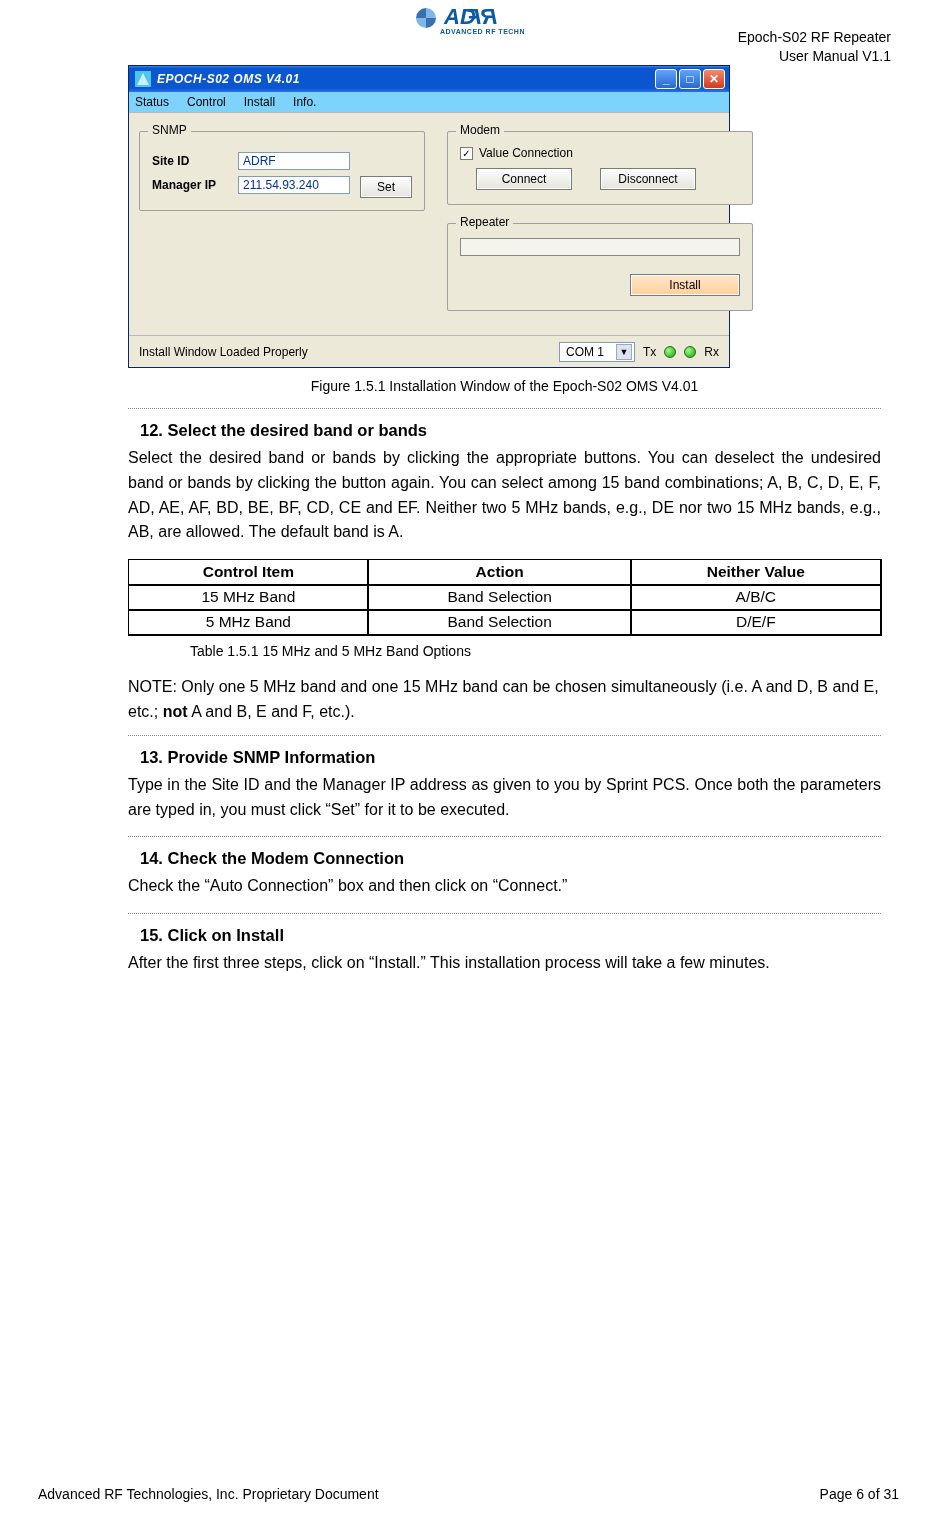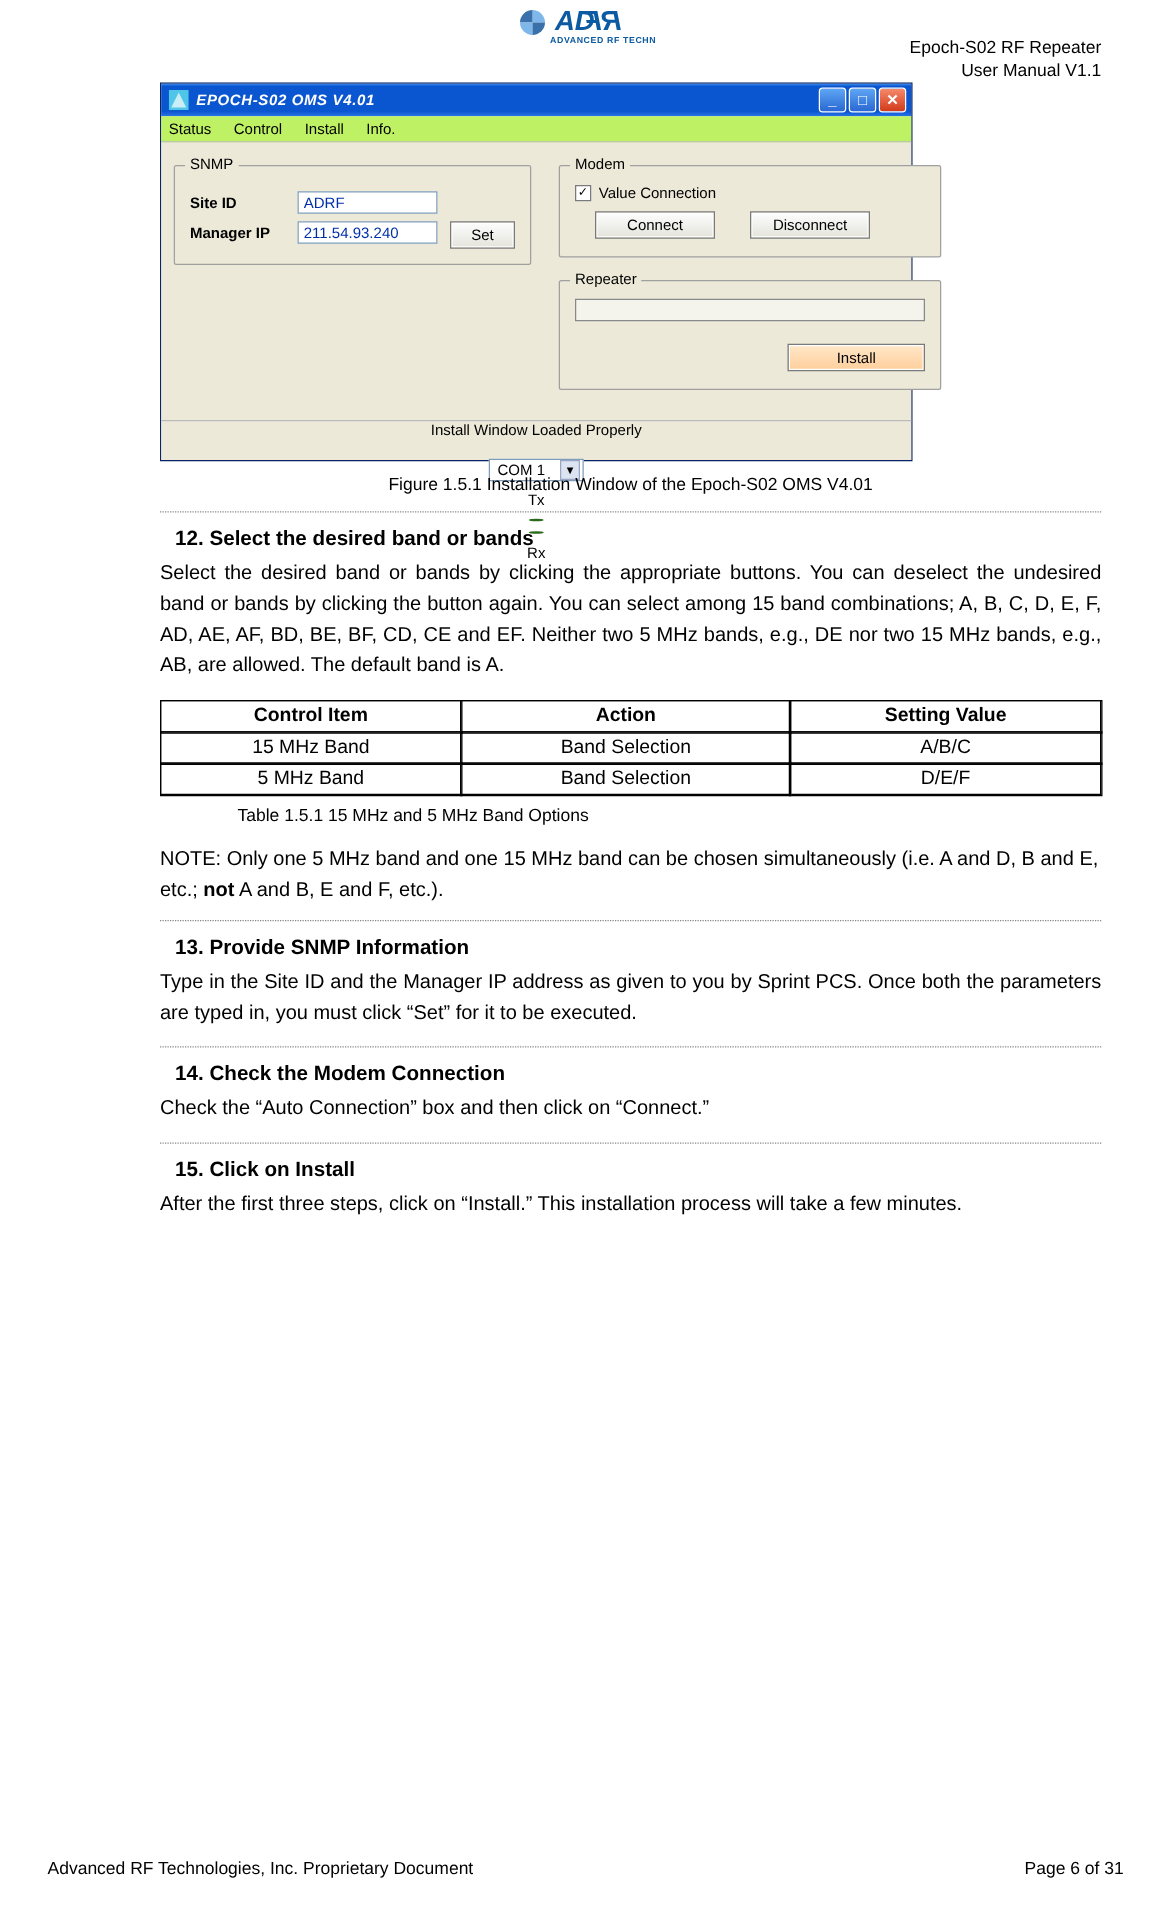--- a/index.html
+++ b/index.html
@@ -18,21 +18,21 @@
   }
   .logo-top {
     text-align: center;
     margin-top: -4px;
   }
   .logo-top svg { display:inline-block; }
   .logo-brand { font-size: 7px; letter-spacing: 0.5px; fill:#0b5aa2; font-weight:bold;}
   .hdr-right {
     position: absolute;
     top: 28px;
-    right: 56px;
+    right: 46px;
     text-align: right;
     font-size: 14px;
     line-height: 1.35;
   }
   .content {
     padding-left: 90px;
     padding-right: 18px;
     margin-top: 22px;
   }
   .screenshot-wrap { text-align:left; margin-bottom:6px; }
@@ -92,21 +92,21 @@
     width: 22px; height: 20px;
     border:1px solid #fff;
     border-radius: 3px;
     display:flex; align-items:center; justify-content:center;
     font-size:12px; font-weight:bold; color:#fff;
   }
   .win-btn.min { background:linear-gradient(#5fa6f5,#2968d2); }
   .win-btn.max { background:linear-gradient(#5fa6f5,#2968d2); }
   .win-btn.close { background:linear-gradient(#f58a6b,#d23a1a); }
   .menubar {
-    background:#bef264;
+    background:#7dd3fc;
     padding: 3px 6px;
     display:flex;
     gap: 18px;
     border-bottom:1px solid #bbb;
   }
   .app-body {
     background: #ece9d8;
     padding: 6px 10px 6px 10px;
     display:flex;
     gap: 22px;
@@ -172,21 +172,20 @@
   }
   .statusbar {
     height:32px;
     border-top:1px solid #bbb;
     background:#ece9d8;
     display:flex;
     align-items:center;
     padding: 0 10px;
     font-size:12px;
     gap:8px;
-    flex-direction:column;
   }
   .statusbar .spacer{flex:1;}
   .combo {
     border:1px solid #7f9db9;
     background:#fff;
     height:20px;
     display:flex; align-items:center; padding:0 2px 0 6px;
     font-size:12px; gap:12px;
   }
   .combo .arrow{ border:1px solid #9aa6c4;background:#dce4f2;width:16px;height:16px;display:flex;align-items:center;justify-content:center;font-size:9px; }
@@ -296,21 +295,21 @@
 
     <hr class="dotted-hr">
     <div class="step-title">12. Select the desired band or bands</div>
     <p>Select the desired band or bands by clicking the appropriate buttons.  You can deselect the undesired band or bands by clicking the button again.  You can select among 15 band combinations; A, B, C, D, E, F, AD, AE, AF, BD, BE, BF, CD, CE and EF.  Neither two 5 MHz bands, e.g., DE nor two 15 MHz bands, e.g., AB, are allowed.  The default band is A.</p>
 
     <table class="opts">
       <tbody>
           <tr>
         <th>Control Item</th>
         <th>Action</th>
-        <th>Setting Value</th>
+        <th>Neither Value</th>
       </tr>
       <tr>
         <td>15 MHz Band</td>
         <td>Band Selection</td>
         <td>A/B/C</td>
       </tr>
       <tr>
         <td>5 MHz Band</td>
         <td>Band Selection</td>
         <td>D/E/F</td>

